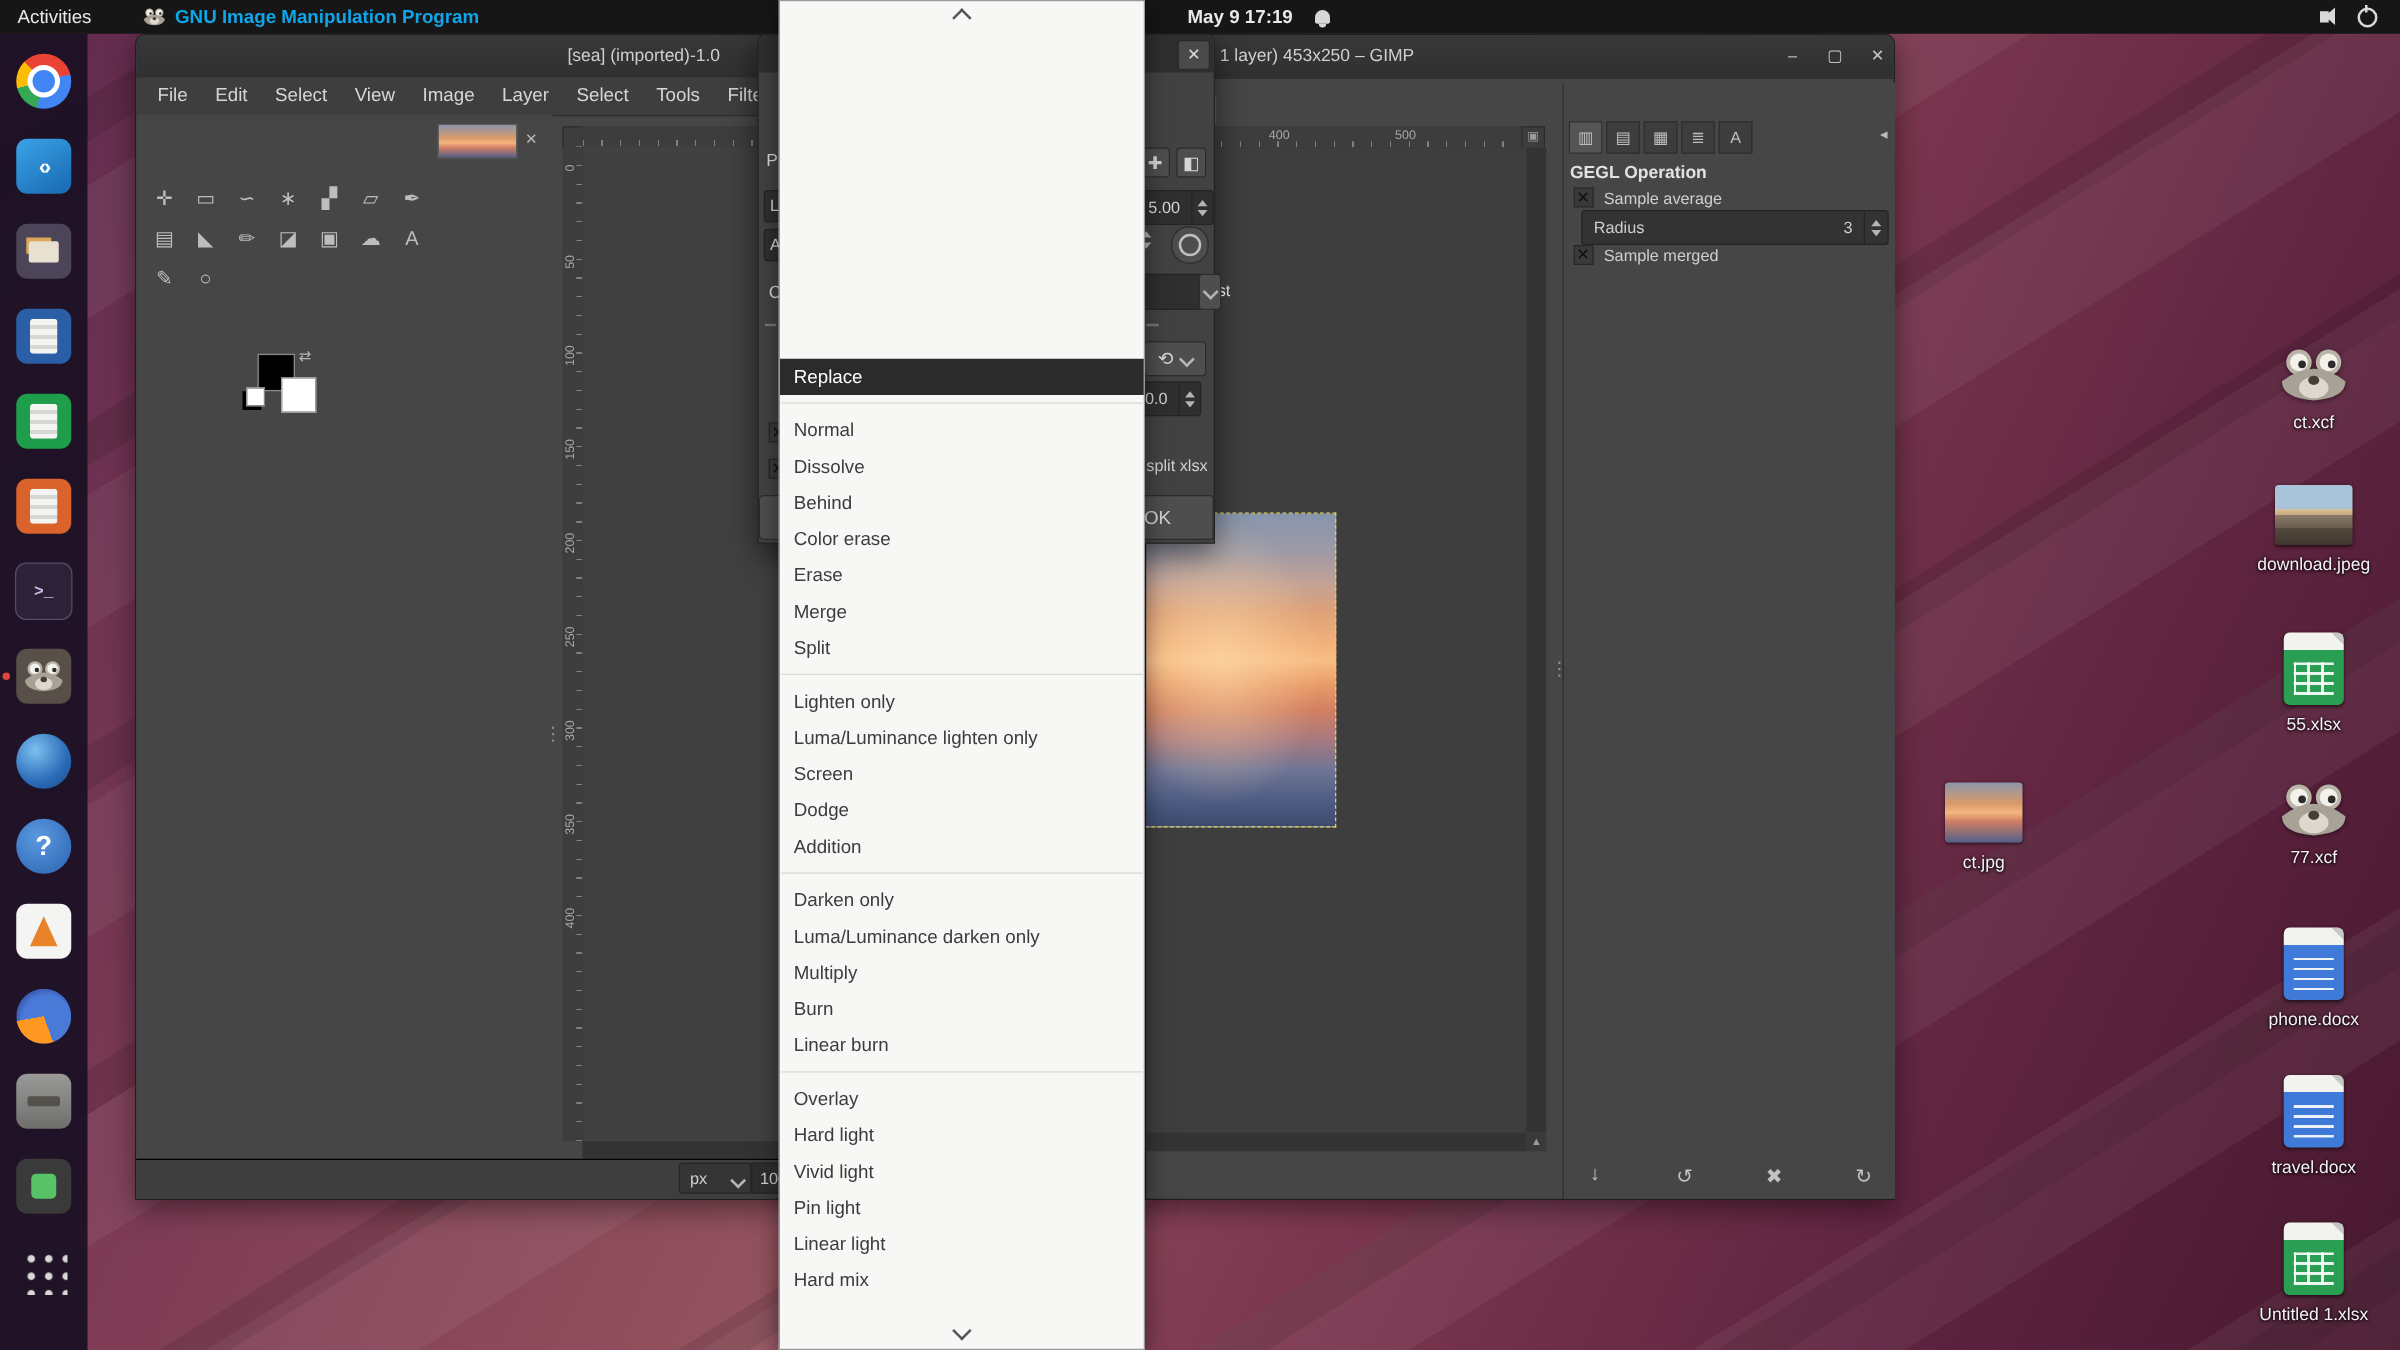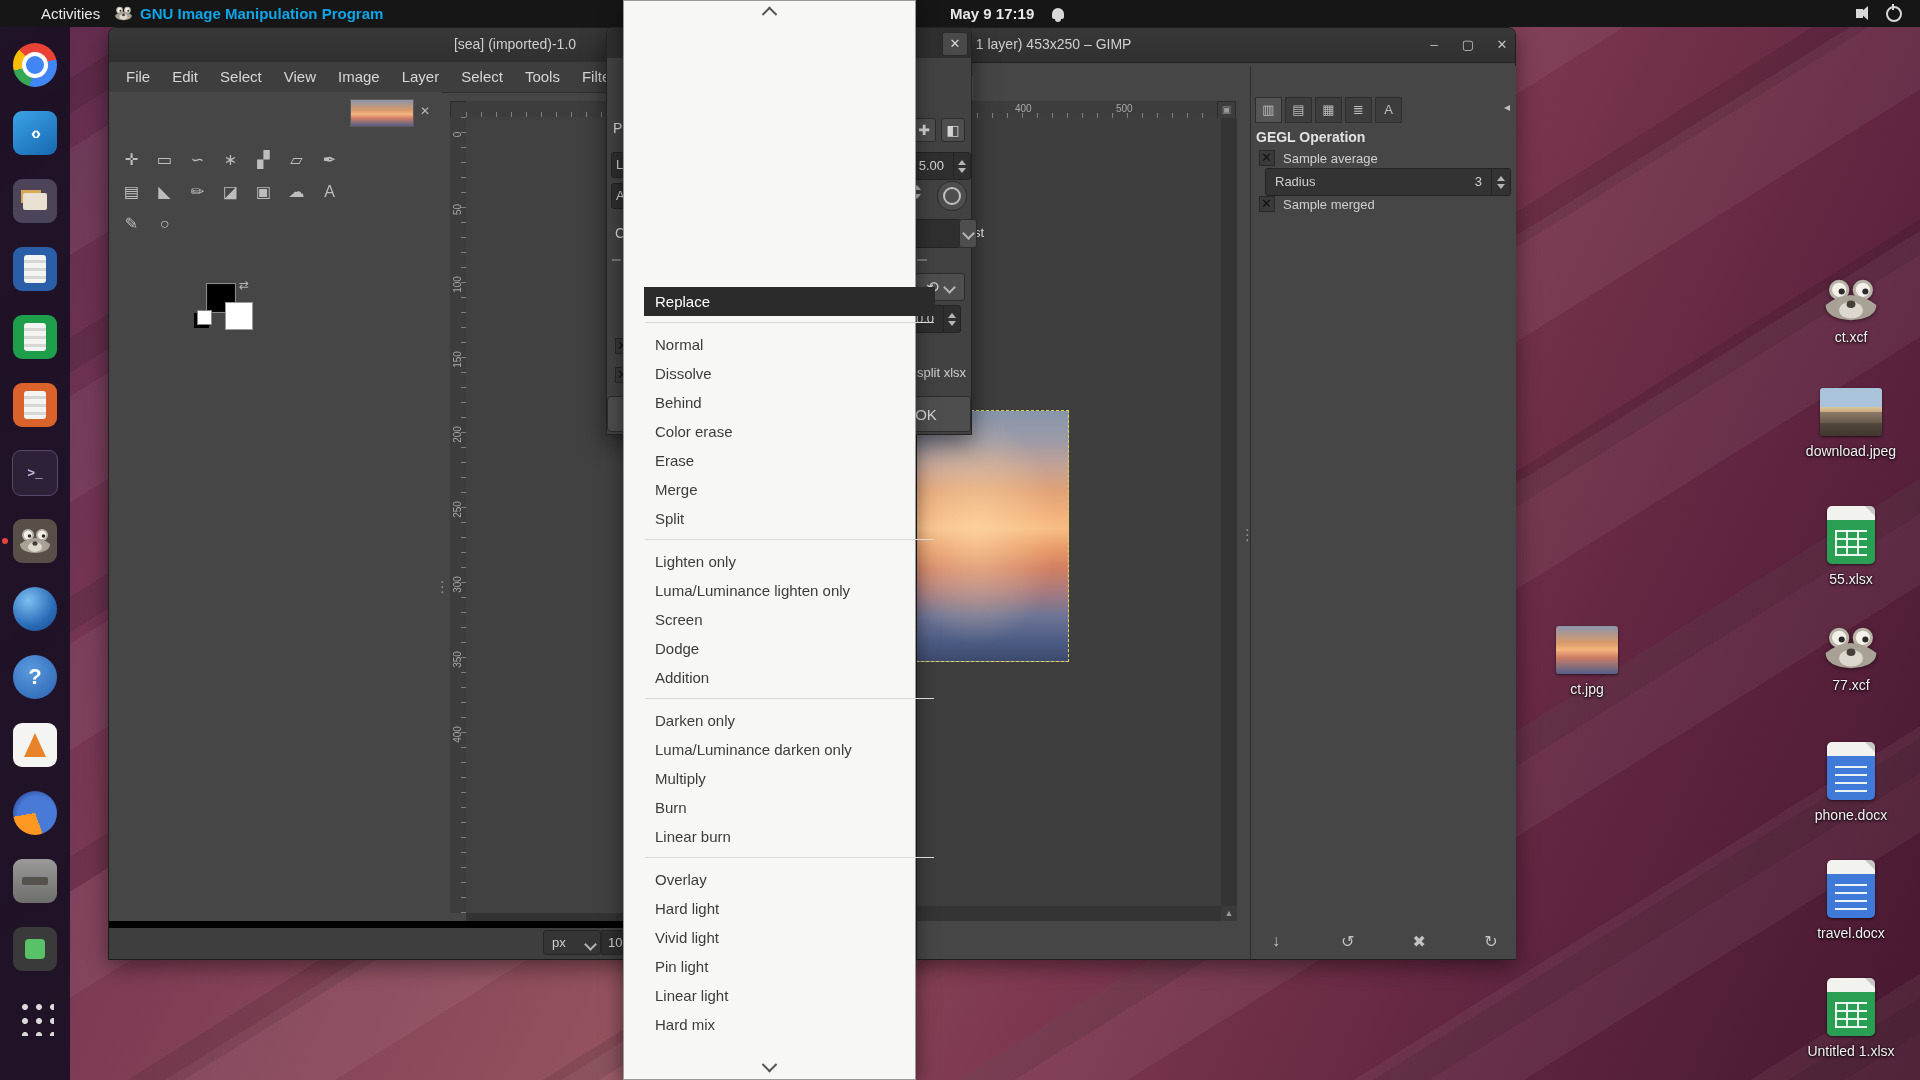--- a/index.html
+++ b/index.html
@@ -29,21 +29,21 @@
     background:repeating-linear-gradient(180deg,rgba(255,255,255,.9) 0 2px,transparent 2px 8px);}
   .dk-xlsx::after{background:
     repeating-linear-gradient(180deg,rgba(255,255,255,.9) 0 2px,transparent 2px 8px),
     repeating-linear-gradient(90deg,rgba(255,255,255,.9) 0 2px,transparent 2px 11px);}
   .dk-xlsx::before,.dk-docx::before{content:"";position:absolute;top:0;right:0;
     border-top:10px solid rgba(0,0,0,.18);border-left:10px solid transparent;}
   
   #topbar{position:absolute;left:0;top:0;width:1920px;height:27px;background:#161616;z-index:40;
     color:#e8e8e8;font-size:15px;}
   #topbar .tb{position:absolute;top:0;height:27px;display:flex;align-items:center;}
-  #tb-activities{left:14px;margin-left:27px;}
+  #tb-activities{left:14px;}
   #tb-appicon{left:114px;width:20px;}
   #tb-appicon svg{width:19px;height:15px;}
   #tb-apptitle{left:140px;font-weight:bold;color:#0ea5e9;}
   #tb-clock{left:950px;font-weight:bold;}
   #tb-bell{left:1052px;}
   .bell-shape{position:relative;width:12px;height:11px;background:#d8d8d8;border-radius:6px 6px 2px 2px;}
   .bell-shape::after{content:"";position:absolute;left:3px;bottom:-3px;width:6px;height:3px;background:#d8d8d8;border-radius:0 0 3px 3px;}
   #tb-speaker{left:1856px;}
   .spk{position:relative;width:7px;height:9px;background:#d8d8d8;}
   .spk::before{content:"";position:absolute;left:4px;top:-3px;border-right:8px solid #d8d8d8;border-top:7px solid transparent;border-bottom:7px solid transparent;}
@@ -112,21 +112,21 @@
   
   #mw-ruler-corner{position:absolute;left:341px;top:73px;width:16px;height:16px;background:#3d3d3d;border:1px solid #2c2c2c;}
   #mw-hruler{position:absolute;left:357px;top:73px;right:0;height:16px;background:#3d3d3d;border-bottom:1px solid #2c2c2c;
     background-image:repeating-linear-gradient(90deg,#7f7f7f 0 1px,transparent 1px 15px);background-size:100% 5px;background-position:0 11px;background-repeat:no-repeat;}
   #mw-hruler .hnum{position:absolute;top:1px;font-size:10px;color:#a8a8a8;}
   #mw-vruler{position:absolute;left:341px;top:89px;width:16px;bottom:46px;background:#3d3d3d;border-right:1px solid #2c2c2c;
     background-image:repeating-linear-gradient(180deg,#7f7f7f 0 1px,transparent 1px 15px);background-size:5px 100%;background-position:11px 0;background-repeat:no-repeat;}
   .vnum{position:absolute;left:-5px;width:24px;text-align:center;font-size:10px;color:#a8a8a8;transform:rotate(-90deg);}
   #mw-canvas{position:absolute;left:357px;top:89px;right:0;bottom:46px;background:#414141;}
   #mw-hscroll{position:absolute;left:357px;bottom:32px;right:0;height:14px;background:#333;}
-  #mw-statusbar{position:absolute;left:0;bottom:0;right:0;height:31px;background:#3e3e3e;border-top:7px solid #000000;}
+  #mw-statusbar{position:absolute;left:0;bottom:0;right:0;height:31px;background:#3e3e3e;border-top:1px solid #000000;}
   #unit-combo{position:absolute;left:434px;bottom:4px;width:48px;height:23px;background:#353535;border:1px solid #262626;border-radius:3px;
     color:#cfcfcf;font-size:13px;line-height:23px;padding-left:8px;}
   #unit-combo .cdn{position:absolute;right:5px;top:9px;}
   #zoom-box{position:absolute;left:492px;bottom:4px;width:31px;height:23px;background:#2e2e2e;border:1px solid #262626;
     color:#cfcfcf;font-size:13px;line-height:23px;padding-left:6px;overflow:hidden;}
   
   #second-window{left:916px;top:27px;width:598px;height:931px;z-index:20;border-radius:0 8px 0 0;}
   #second-window .titlebar{border-radius:0 8px 0 0;}
   #sw-title{left:51px;}
   #sw-min{left:506px;} #sw-max{left:540px;} #sw-close{left:574px;}
@@ -175,21 +175,21 @@
   .tri-up{width:0;height:0;border-left:4px solid transparent;border-right:4px solid transparent;border-bottom:5px solid #b5b5b5;}
   .tri-dn{width:0;height:0;border-left:4px solid transparent;border-right:4px solid transparent;border-top:5px solid #b5b5b5;}
   .cdn{width:7px;height:7px;border-left:2px solid #b5b5b5;border-bottom:2px solid #b5b5b5;transform:rotate(-45deg);display:inline-block;}
   
   #mode-menu{position:absolute;left:623px;top:0;width:293px;height:1080px;background:#f7f7f5;border:1px solid #9a9a9a;
     box-shadow:0 4px 18px rgba(0,0,0,.5);z-index:60;box-sizing:border-box;}
   #menu-scroll-up{position:absolute;left:0;top:2px;width:100%;height:16px;display:flex;justify-content:center;align-items:center;}
   #menu-scroll-down{position:absolute;left:0;top:1058px;width:100%;height:16px;display:flex;justify-content:center;align-items:center;}
   .chev-up{width:9px;height:9px;border-left:2px solid #555;border-top:2px solid #555;transform:rotate(45deg) translate(2px,2px);}
   .chev-dn{width:9px;height:9px;border-left:2px solid #555;border-top:2px solid #555;transform:rotate(225deg) translate(2px,2px);}
-  #menu-groups{position:absolute;left:0;top:286px;width:100%;padding-left:20px;}
+  #menu-groups{position:absolute;left:0;top:286px;width:100%;}
   .menu-item{height:29px;line-height:29px;padding-left:11px;font-size:15px;color:#3c3c3c;white-space:nowrap;}
   .menu-item.highlighted{background:#2b2b2b;color:#fff;}
   .menu-sep{height:14px;position:relative;}
   .menu-sep::after{content:"";position:absolute;left:1px;right:1px;top:6px;height:1px;background:#d8d8d6;}
 </style>
 </head>
 <body>
 
 <div id="screen">
 

